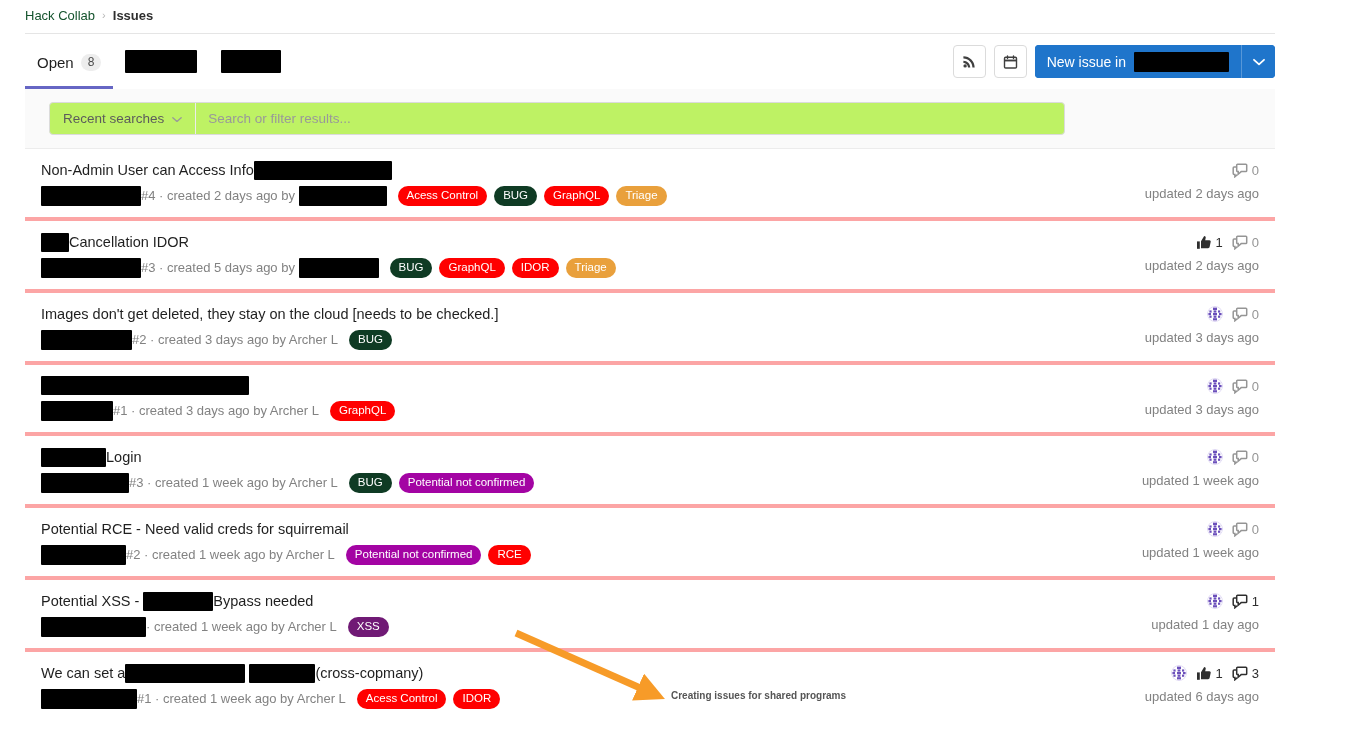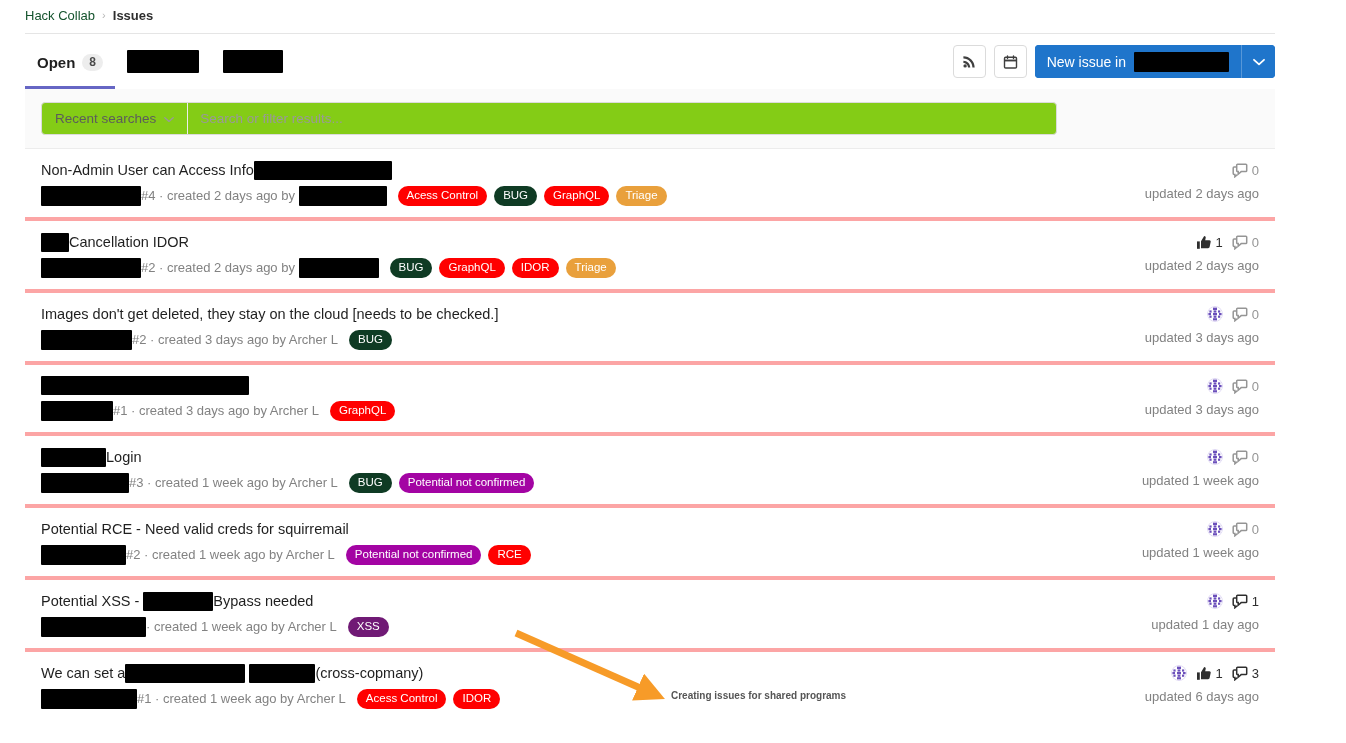--- a/index.html
+++ b/index.html
@@ -29,21 +29,21 @@
     display: flex; align-items: flex-start;
   }
   .tabs { display: flex; align-items: flex-end; height: 55px; padding-left: 0; }
   .tab {
     position: relative;
     display: flex; align-items: center; gap: 7px;
     height: 54px; padding: 0 12px;
     font-size: 15px; color: #2e2e2e;
     cursor: pointer;
   }
-  .tab.active { font-weight: 700; color: #1f1f1f; }
+  .tab.active { font-weight: 400; color: #1f1f1f; }
   .tab.active::after {
     content: ""; position: absolute; left: 0; right: 0; bottom: 0;
     height: 3px; background: #6666c4;
   }
   .tab-count {
     background: #ededed; color: #4b4b4b;
     border-radius: 9px; font-size: 12px;
     padding: 1px 7px; line-height: 15px;
   }
   .redact { background: #000; display: inline-block; vertical-align: middle; border-radius: 1px; }
@@ -79,22 +79,23 @@
   }
 
   
   .filterbar {
     position: absolute; left: 25px; top: 89px; width: 1250px; height: 60px;
     background: #fafafa; border-bottom: 1px solid #ececec;
     display: flex; align-items: center; padding: 0 16px;
   }
   .searchwrap {
     flex: 1; height: 33px; display: flex; align-items: stretch;
-    background: #84cc16; border: 1px solid #dbdbdb; border-radius: 4px;
+    background: #bef264; border: 1px solid #dbdbdb; border-radius: 4px;
     max-width: 1016px;
+    margin-left: 8px;
   }
   .recent-searches {
     display: flex; align-items: center; gap: 8px;
     padding: 0 13px; font-size: 13.5px; color: #5c5c5c;
     border-right: 1px solid #ececec; cursor: pointer; white-space: nowrap;
   }
   .search-input {
     flex: 1; border: none; outline: none; background: transparent;
     padding: 0 12px; font-size: 13.5px; color: #3f3f3f;
     font-family: "Liberation Sans", sans-serif;
@@ -262,21 +263,21 @@
           <div class="updated">updated 2 days ago</div>
         </div>
       </div>
       <div class="issue">
         <div class="issue-title">
           <span class="redact" style="width: 28px;"></span>
           <span class="meta-txt">Cancellation IDOR</span>
         </div>
         <div class="issue-meta">
           <span class="redact" style="width: 100px;"></span>
-          <span class="meta-txt">#2 · created 2 days ago by </span>
+          <span class="meta-txt">#3 · created 5 days ago by </span>
           <span class="redact" style="width: 80px;"></span>
           <span class="labels">
             <span class="lbl" style="background: rgb(15, 59, 36);">BUG</span>
             <span class="lbl" style="background: rgb(255, 0, 0);">GraphQL</span>
             <span class="lbl" style="background: rgb(255, 0, 0);">IDOR</span>
             <span class="lbl" style="background: rgb(233, 160, 60);">Triage</span>
           </span>
         </div>
         <div class="issue-right">
           <div class="right-icons">

